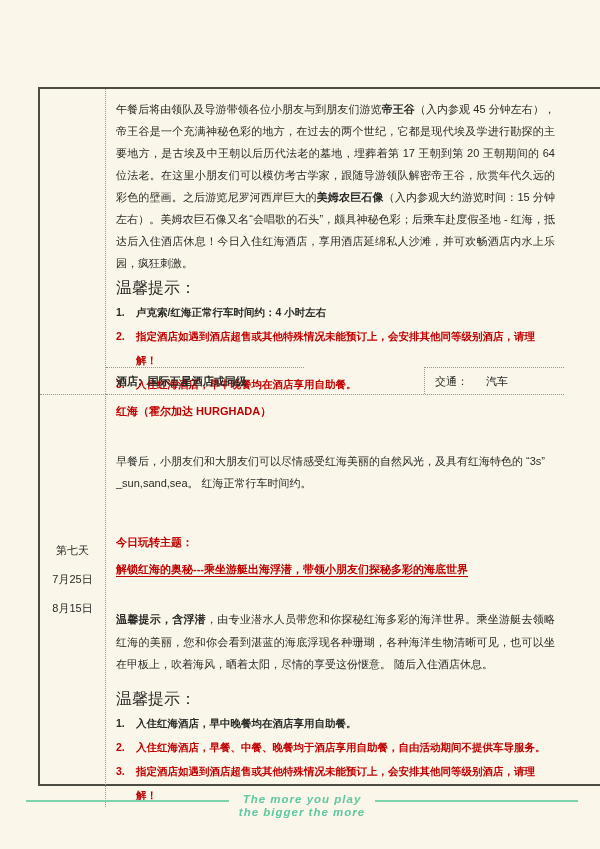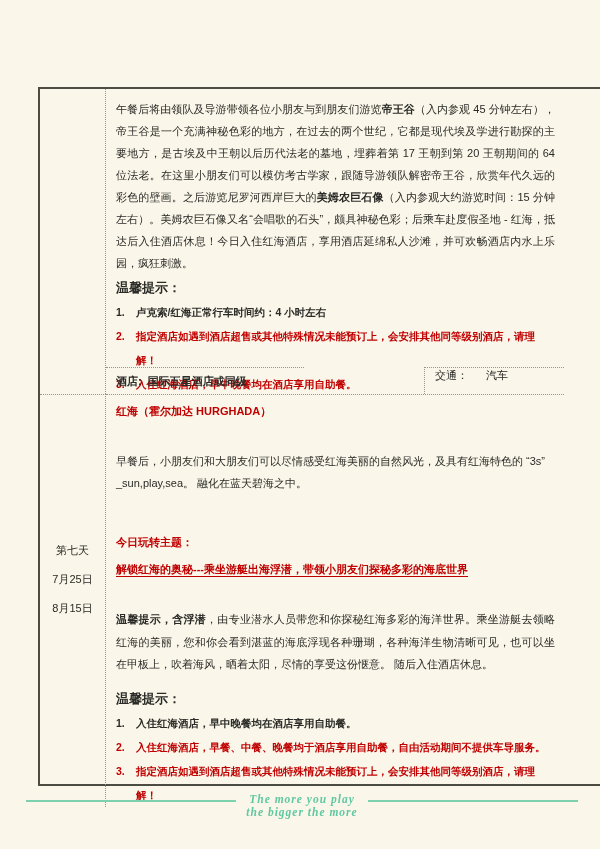--- a/index.html
+++ b/index.html
@@ -16,49 +16,49 @@
     grid-template-rows:278px 27px 1fr;
     border:2px solid #4c4c43;
     box-sizing:border-box;
     background:transparent;
   }
   .cell{box-sizing:border-box;}
   .cell-daycol-empty{grid-column:1;grid-row:1/3;border-right:1px dotted #9a9684;}
   .cell-main{grid-column:2/5;grid-row:1;padding:9px 9px 0 10px;}
   .cell-hotel{grid-column:2;grid-row:2;border-top:1px dotted #9a9684;display:flex;align-items:center;padding-left:10px;font-weight:bold;}
   .cell-meal{grid-column:3;grid-row:2;border-top:1px dotted #9a9684;border-left:1px dotted #9a9684;display:flex;align-items:center;padding-left:10px;}
-  .cell-trans{grid-column:4;grid-row:2;border-top:1px dotted #9a9684;border-left:1px dotted #9a9684;display:flex;align-items:flex-start;padding-left:10px;}
+  .cell-trans{grid-column:4;grid-row:2;border-top:1px dotted #9a9684;border-left:1px dotted #9a9684;display:flex;align-items:center;padding-left:10px;}
   .cell-day{grid-column:1;grid-row:3;border-top:1px dotted #9a9684;border-right:1px dotted #9a9684;
     display:flex;flex-direction:column;align-items:center;justify-content:center;
     gap:14px;padding-bottom:42px;font-size:11px;color:#2a2a26;}
   .cell-content3{grid-column:2/5;grid-row:3;border-top:1px dotted #9a9684;padding:5px 9px 0 10px;}
 
   .para{font-size:11px;line-height:22px;text-align:justify;margin:0;}
   .b{font-weight:700;}
-  .tips-title{font-size:13px;font-weight:700;line-height:24px;margin-top:2px;}
+  .tips-title{font-size:16px;font-weight:400;line-height:24px;margin-top:2px;}
   .tips{list-style:none;margin:0;padding:0;}
   .tip{display:flex;font-size:10.5px;font-weight:700;line-height:24px;}
   .tip .num{width:20px;flex:0 0 20px;}
   .tip .txt{flex:1;}
 
   .kv{font-size:11px;white-space:nowrap;}
   .kv .lab{margin-right:6px;}
   .cell-trans .lab{margin-right:18px;}
   .cell-meal .lab{margin-right:10px;}
 
   .dest{font-size:11px;font-weight:700;line-height:22px;color:#c00000;}
   .intro{font-size:11px;line-height:22px;margin-top:28px;white-space:pre-wrap;}
   .theme-label{font-size:11px;font-weight:700;color:#c00000;line-height:24px;margin-top:36px;font-family:Liberation Serif, serif;}
   .theme{font-size:11px;font-weight:700;color:#c00000;line-height:24px;margin-top:3px;
     text-decoration:underline;text-underline-offset:3px;}
   .activity{font-size:11px;line-height:22.5px;text-align:justify;margin-top:27px;}
 
   .footer{
     position:absolute;left:0;top:793px;width:600px;
-    display:flex;align-items:flex-start;font-family:Liberation Serif, serif;
+    display:flex;align-items:flex-start;
   }
   .fline{height:0;border-top:2px solid #7bd2ac;flex:1;margin-top:7px;}
   .fline.left{margin-left:26px;}
   .fline.right{margin-right:22px;}
   .ftext{
     padding:0 10px;text-align:center;
     color:#5fc7a2;font-weight:700;font-style:italic;
     font-size:11.5px;line-height:13px;letter-spacing:1px;
   }
 </style>
@@ -97,21 +97,21 @@
 
   <div class="cell cell-day">
     <div>第七天</div>
     <div>7月25日</div>
     <div>8月15日</div>
   </div>
 
   <div class="cell cell-content3">
     <div class="dest">红海（霍尔加达 HURGHADA）</div>
     <div class="intro">早餐后，小朋友们和大朋友们可以尽情感受红海美丽的自然风光，及具有红海特色的 “3s”
-_sun,play,sea。 融化在蓝天碧海之中。</div>
+_sun,sand,sea。 红海正常行车时间约。</div>
     <div class="theme-label" style="color: rgb(192, 0, 0);">今日玩转主题：</div>
     <div class="theme" style="color: rgb(192, 0, 0);">解锁红海的奥秘---乘坐游艇出海浮潜，带领小朋友们探秘多彩的海底世界</div>
     <p class="activity"><span class="b">温馨提示，含浮潜</span><span>，由专业潜水人员带您和你探秘红海多彩的海洋世界。乘坐游艇去领略红海的美丽，您和你会看到湛蓝的海底浮现各种珊瑚，各种海洋生物清晰可见，也可以坐在甲板上，吹着海风，晒着太阳，尽情的享受这份惬意。 随后入住酒店休息。</span></p>
     <div class="tips-title">温馨提示：</div>
     <ul class="tips">
       <li class="tip">
         <span class="num" style="color: rgb(42, 42, 38);">1.</span>
         <span class="txt" style="color: rgb(42, 42, 38);">入住红海酒店，早中晚餐均在酒店享用自助餐。</span>
       </li>
       <li class="tip">

